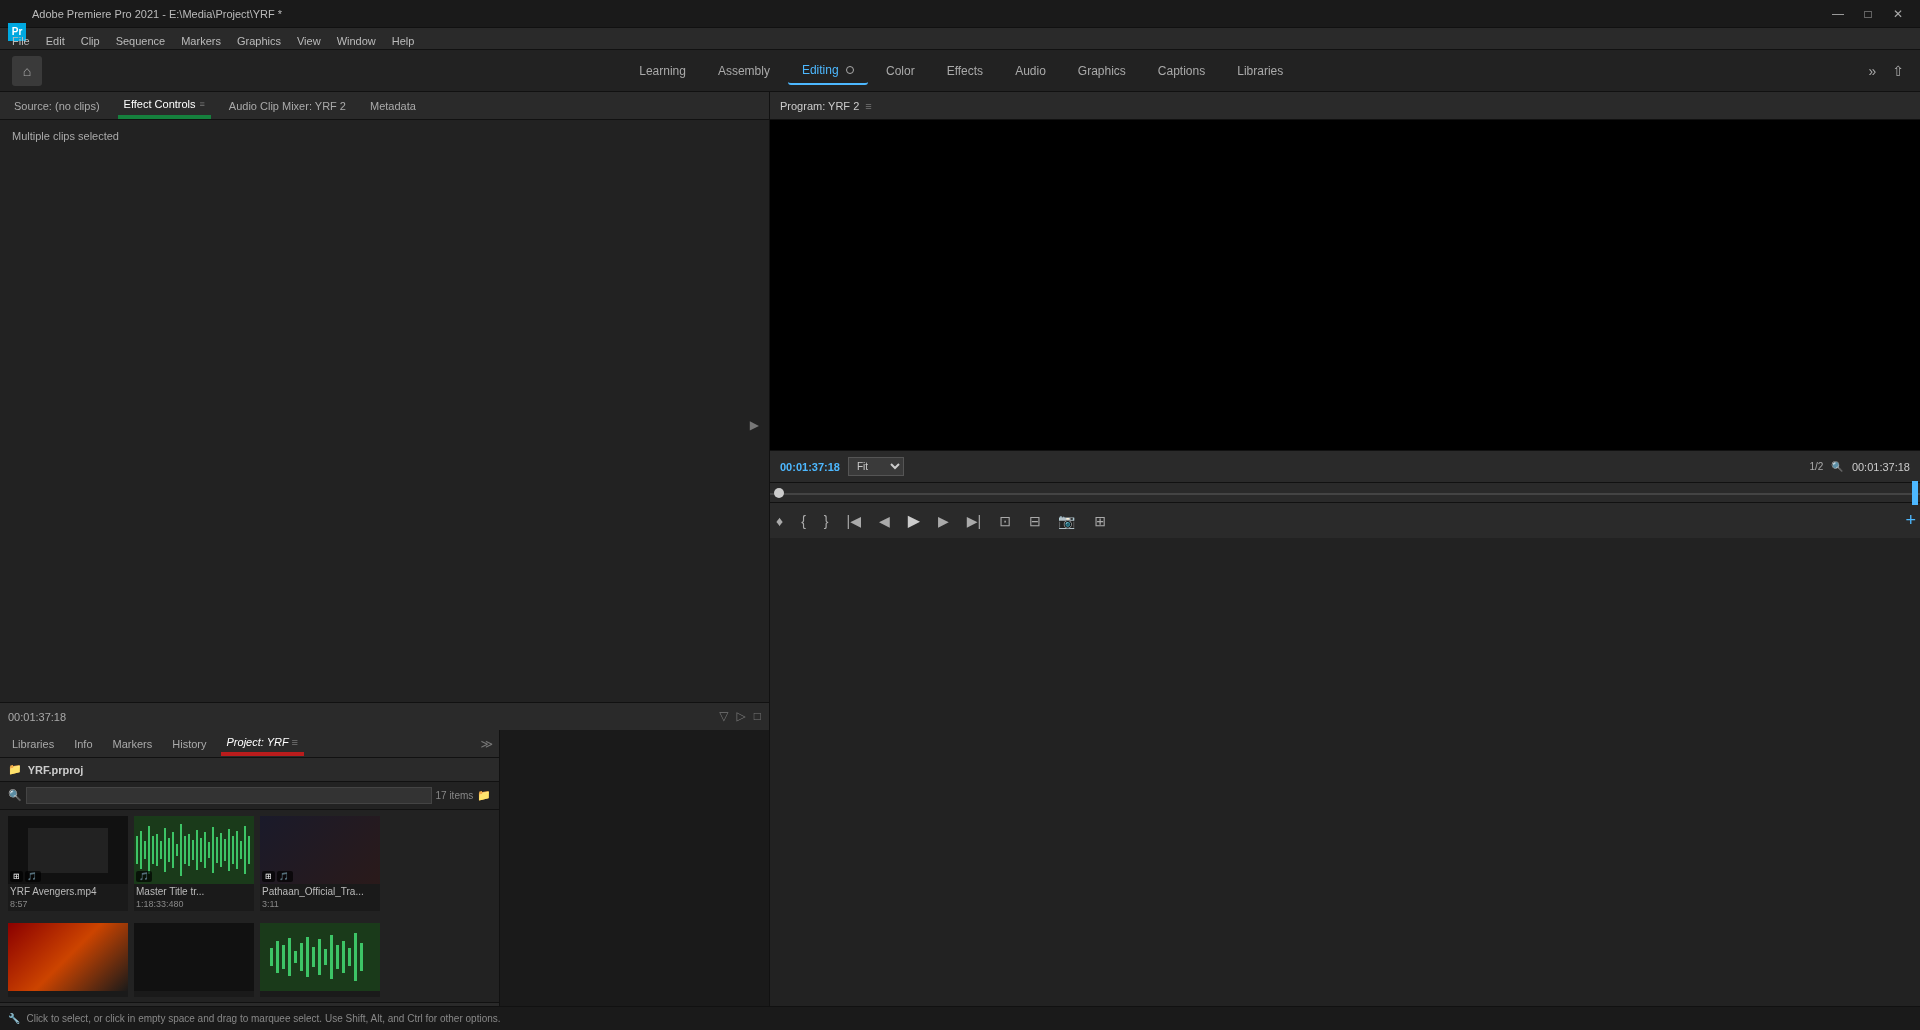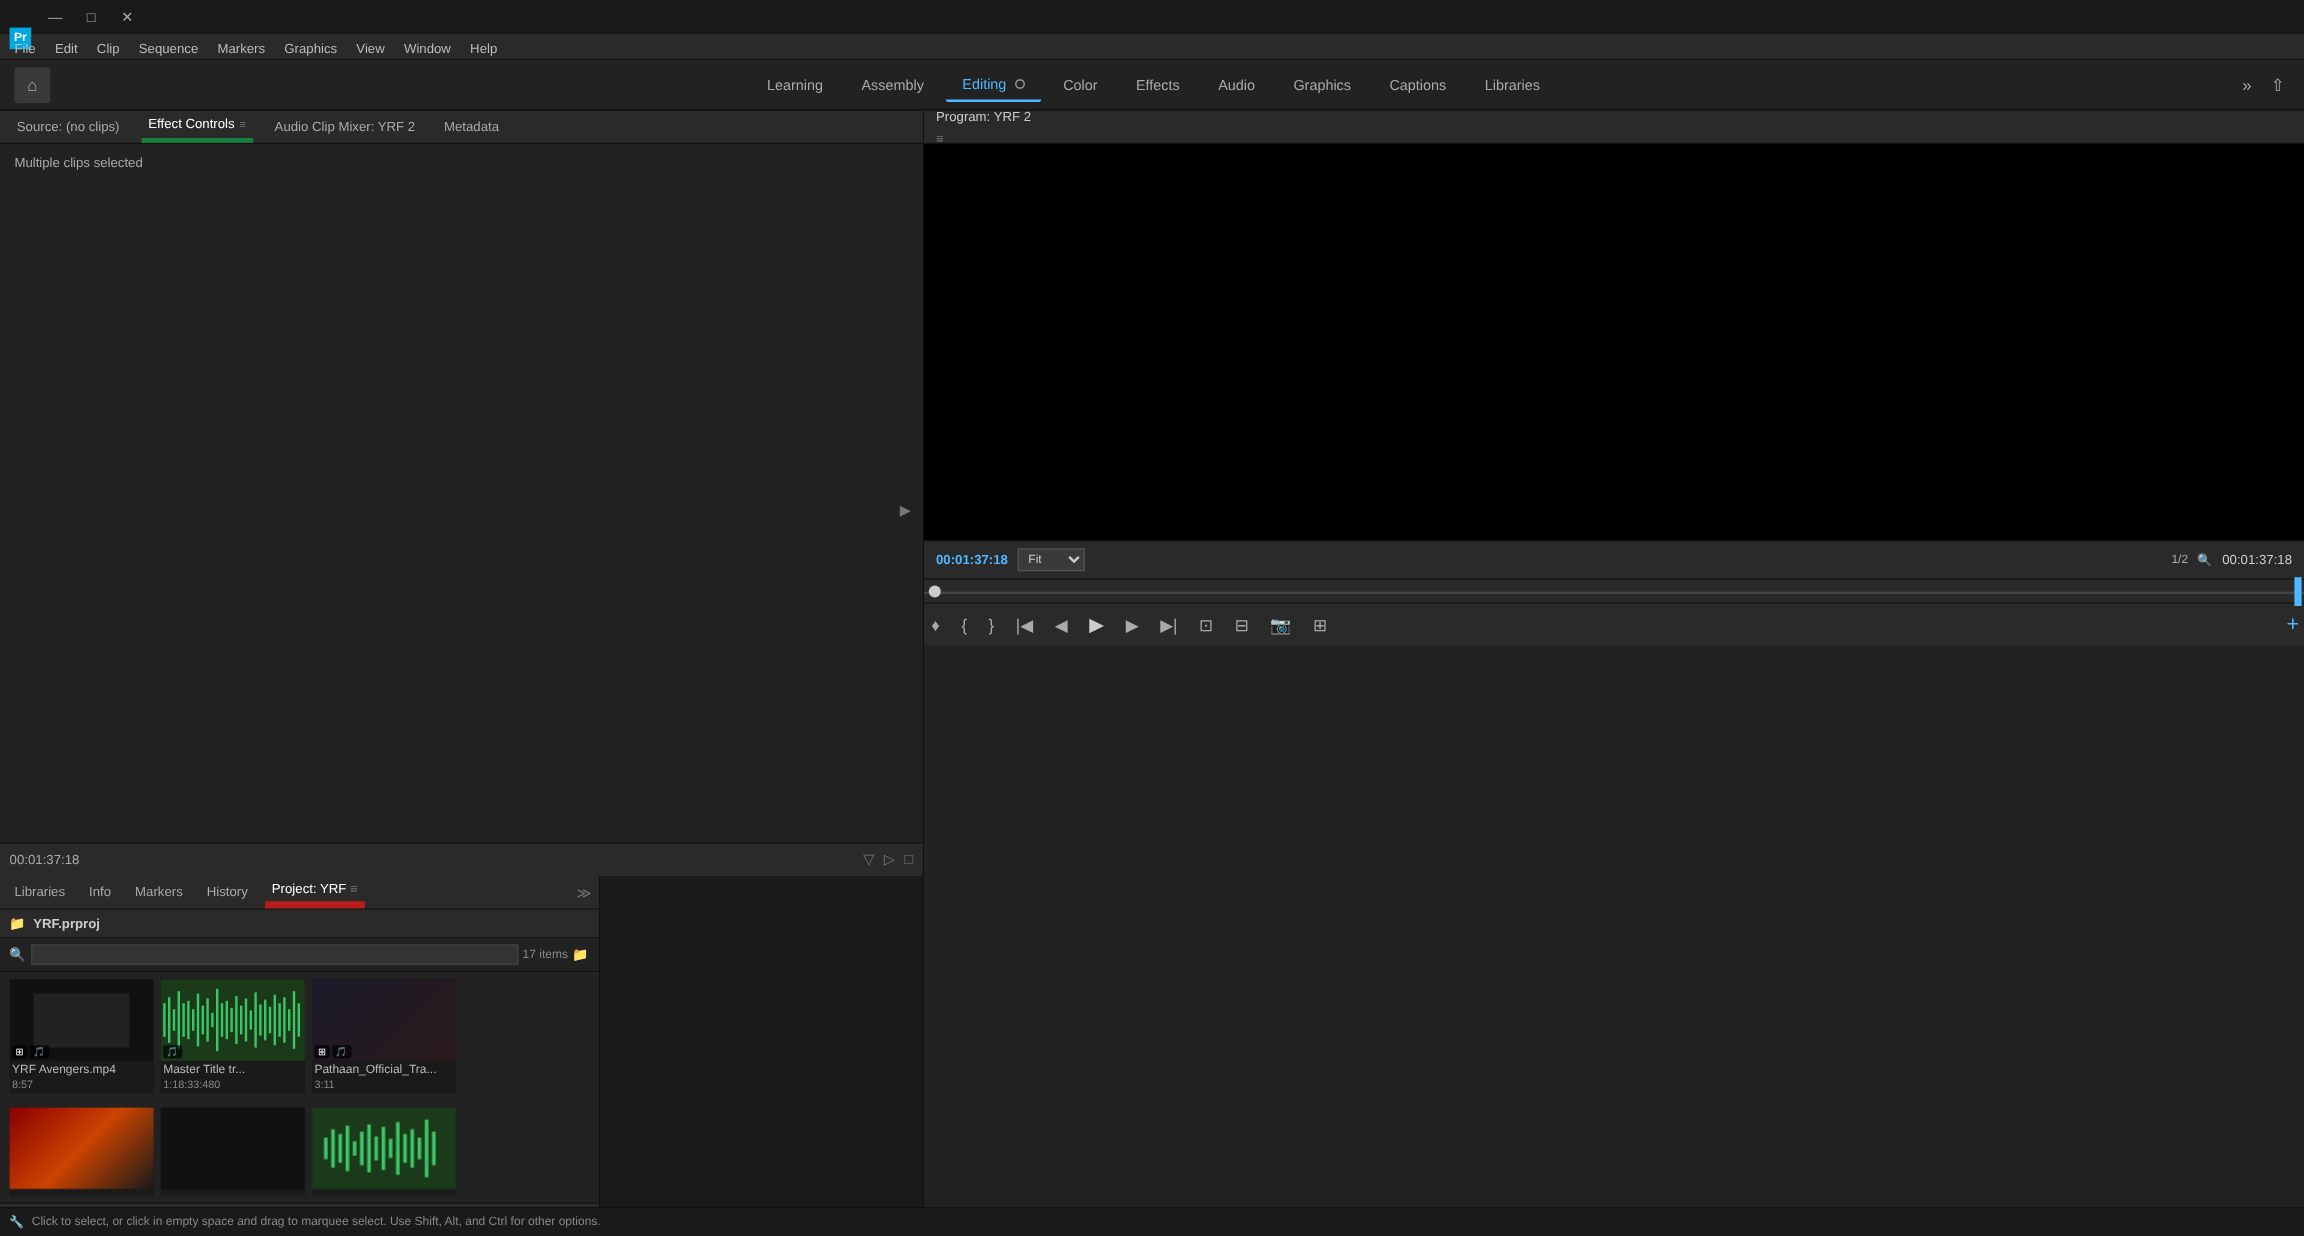--- a/index.html
+++ b/index.html
@@ -159,24 +159,24 @@
       flex: 1;
       display: flex;
       flex-direction: column;
       background: #222;
     }
 
     #program-header {
       background: #2a2a2a;
       height: 28px;
       display: flex;
+      align-items: center;
       padding: 0 10px;
       border-bottom: 1px solid #111;
       gap: 6px;
-      flex-direction: column;
     }
     .program-title { color: #ccc; font-size: 11px; }
     .prog-menu-icon { color: #777; font-size: 11px; cursor: pointer; }
 
     #program-video {
       background: #000;
       flex: 1;
       margin: 0 auto;
       width: 100%;
       max-height: 330px;
@@ -251,21 +251,21 @@
       height: 28px;
       display: flex;
       align-items: center;
       padding: 0 6px;
       gap: 8px;
       border-bottom: 1px solid #111;
     }
     .proj-tab {
       color: #aaa; font-size: 11px; cursor: pointer; padding: 4px 6px;
     }
-    .proj-tab.active { color: #fff; border-bottom: 6px solid #b91c1c; }
+    .proj-tab.active { color: #fff; border-bottom: 4px solid #b91c1c; font-style: italic; }
     .proj-expand { margin-left: auto; color: #777; cursor: pointer; font-size: 12px; }
 
     #project-name-row {
       background: #2a2a2a;
       height: 24px;
       display: flex; align-items: center; padding: 0 8px; gap: 6px;
       border-bottom: 1px solid #111;
     }
     .folder-icon { color: #aaa; font-size: 11px; }
     .project-name { color: #ccc; font-size: 11px; font-weight: bold; }
@@ -328,20 +328,21 @@
       color: #888; font-size: 10px;
       position: fixed; bottom: 0; left: 0; right: 0;
     }
     .status-icon { color: #666; margin-right: 6px; }
   </style>
 </head>
 <body>
 
 <div id="title-bar">
   <div class="app-icon">Pr</div>
+  <div class="title-text">Adobe Premiere Pro 2021 - E:\Media\Project\YRF *</div>
   <div class="win-controls">
     <button class="win-btn">—</button>
     <button class="win-btn">□</button>
     <button class="win-btn close">✕</button>
   </div>
 </div>
 
 <div id="menu-bar">
   <span class="menu-item">File</span>
   <span class="menu-item">Edit</span>

